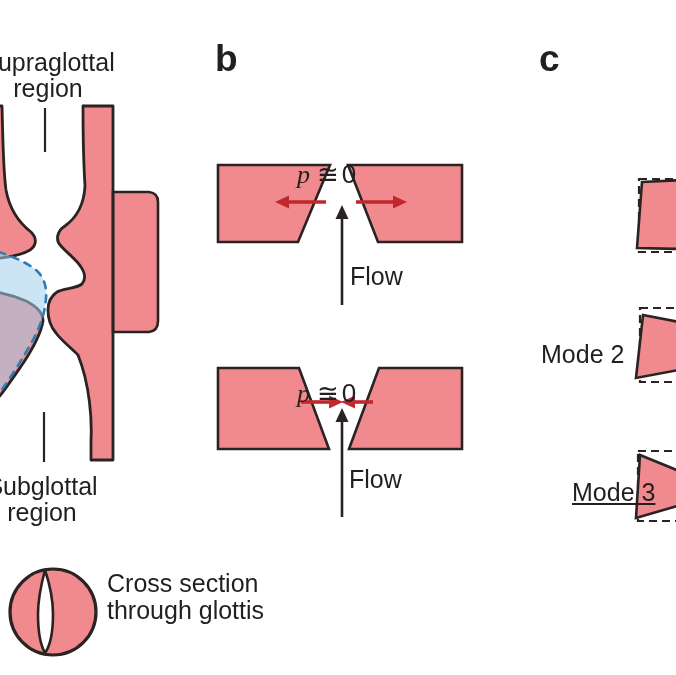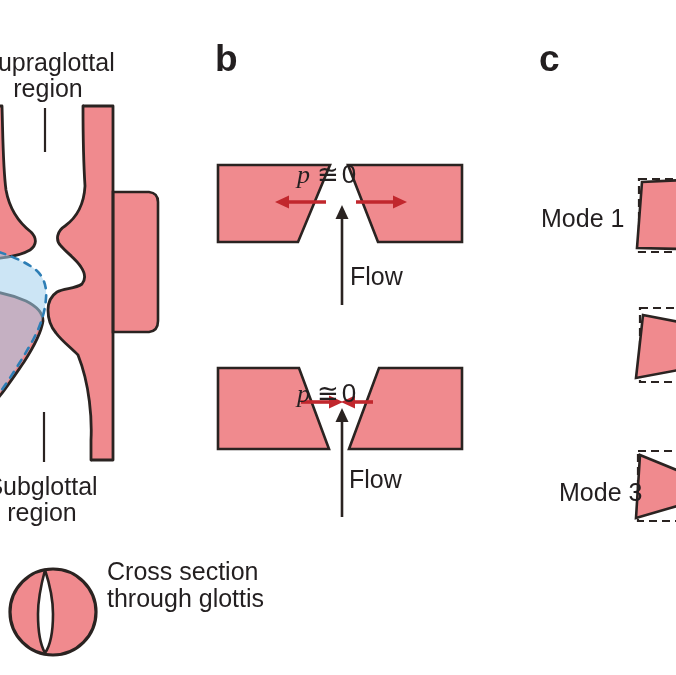--- a/index.html
+++ b/index.html
@@ -139,37 +139,37 @@
       <path fill="var(--tissue-pink)" stroke="var(--outline-dark)" stroke-width="2.6" d="M 640,455 L 684,473 L 684,504 L 636,518 Z"></path>
     </g>
   </svg>
 
   <div class="lbl body-text centered" style="left:-52px;top:49px;width:200px;">Supraglottal
 region</div>
 
   <div class="lbl body-text centered" style="left:-58px;top:473px;width:200px;">Subglottal
 region</div>
 
-  <div class="lbl legend-text" style="left:107px;top:558px;width:230px;">Cross section
+  <div class="lbl legend-text" style="left:107px;top:570px;width:230px;">Cross section
 through glottis</div>
 
   <div class="lbl panel-letter" style="left:215px;top:38px;">b</div>
 
   <div class="lbl panel-letter" style="left:539px;top:38px;">c</div>
 
   <div class="lbl pressure" style="left:297px;top:128px;">
     <i>p</i><span class="rel">≅</span><span>0</span>
   </div>
 
   <div class="lbl pressure" style="left:297px;top:347px;">
     <i>p</i><span class="rel">≅</span><span>0</span>
   </div>
 
   <div class="lbl body-text" style="left:350px;top:263px;">Flow</div>
 
   <div class="lbl body-text" style="left:349px;top:466px;">Flow</div>
 
-  <div class="lbl body-text" style="left:541px;top:205px;">Mode 1</div>
 
+  <div class="lbl body-text" style="left:541px;top:341px;">Mode 2</div>
 
-  <div class="lbl body-text" style="left:559px;top:479px;">Mode 3</div>
+  <div class="lbl body-text" style="left:572px;top:479px;text-decoration:underline;">Mode 3</div>
 
 </div>
 
 </body></html>

